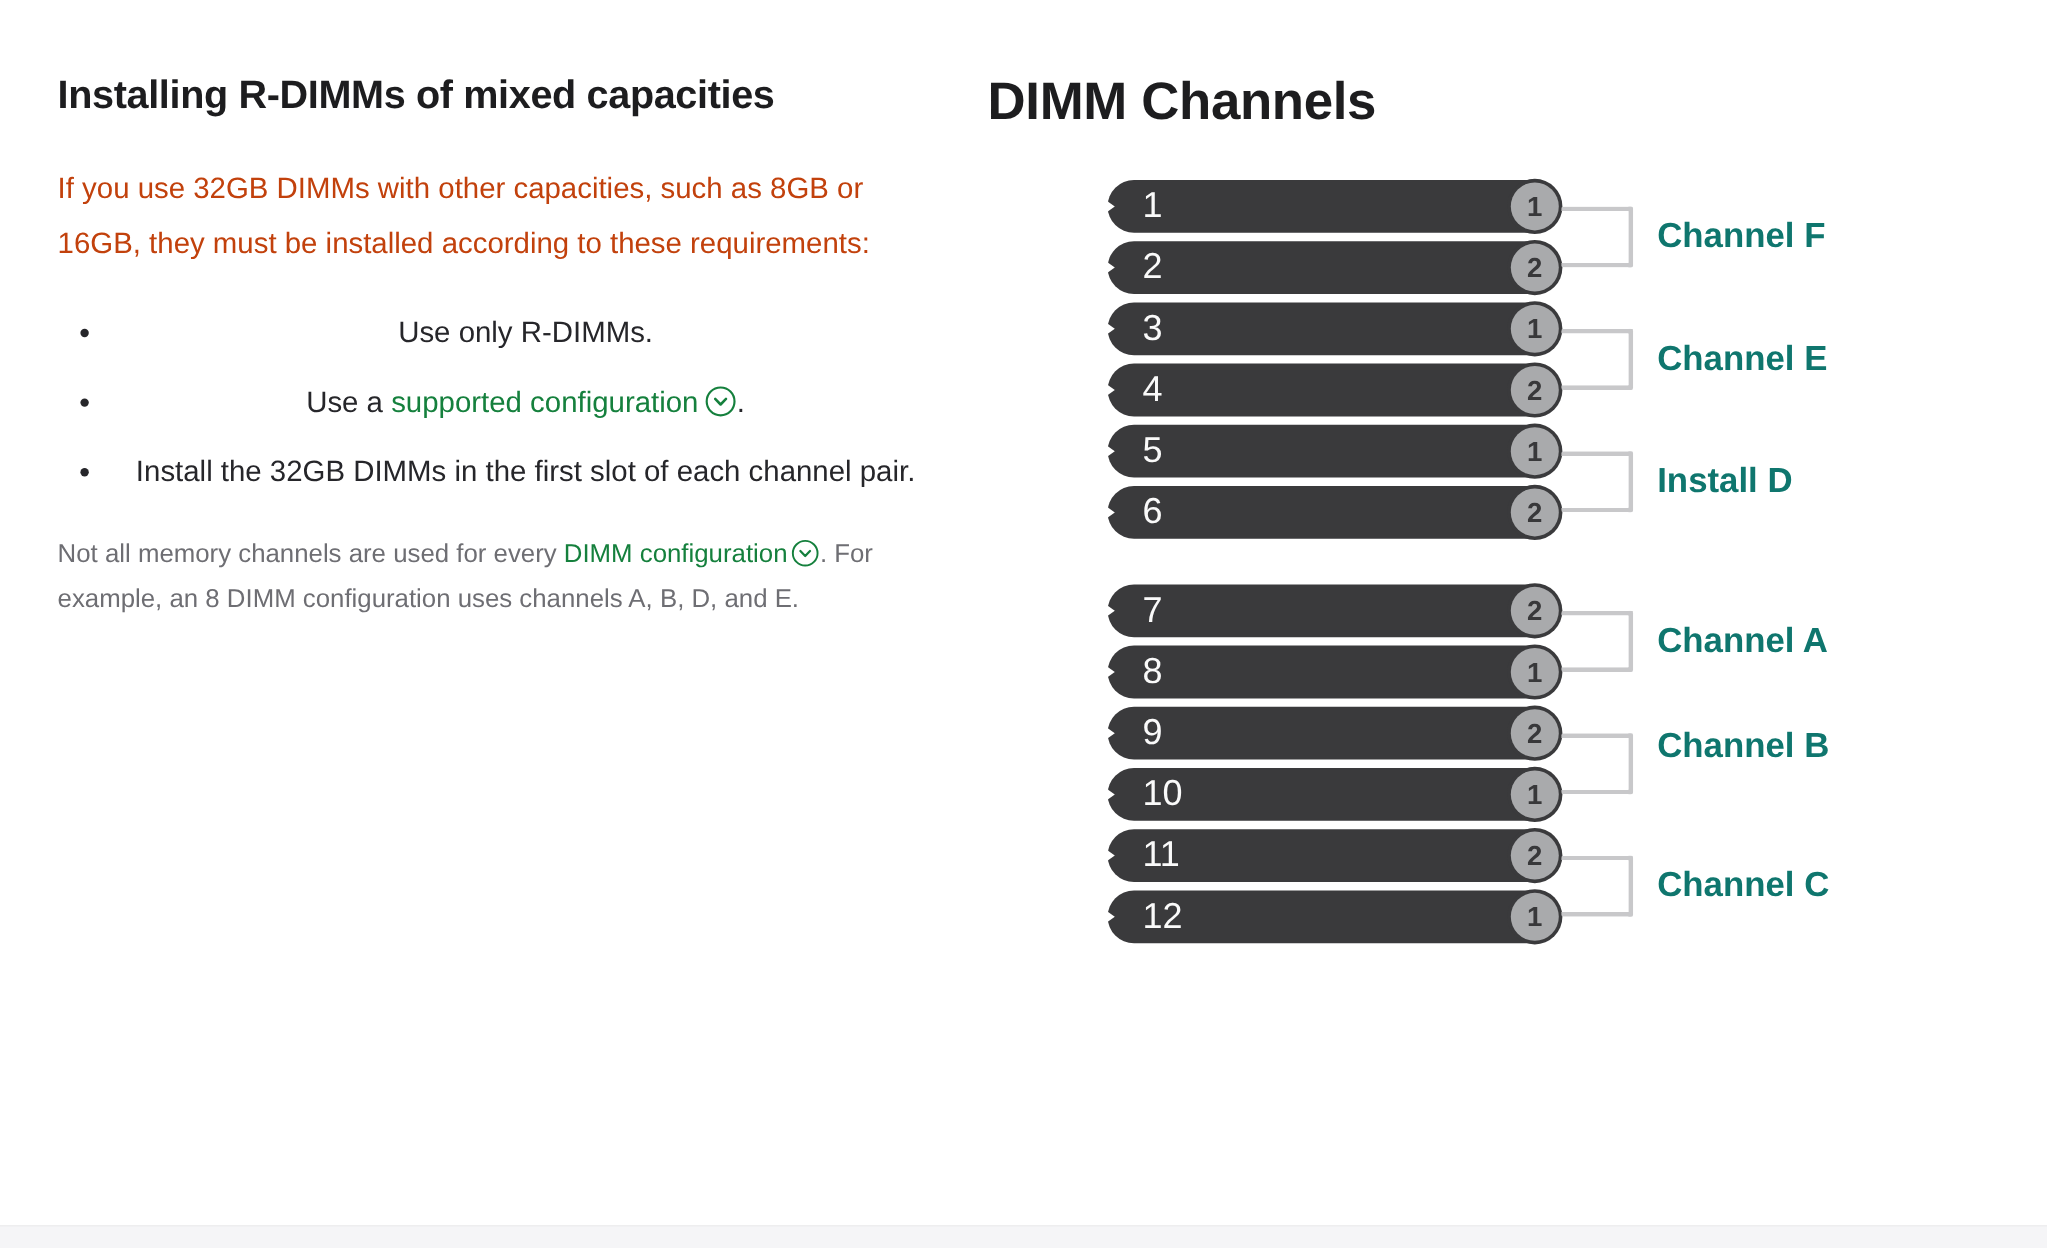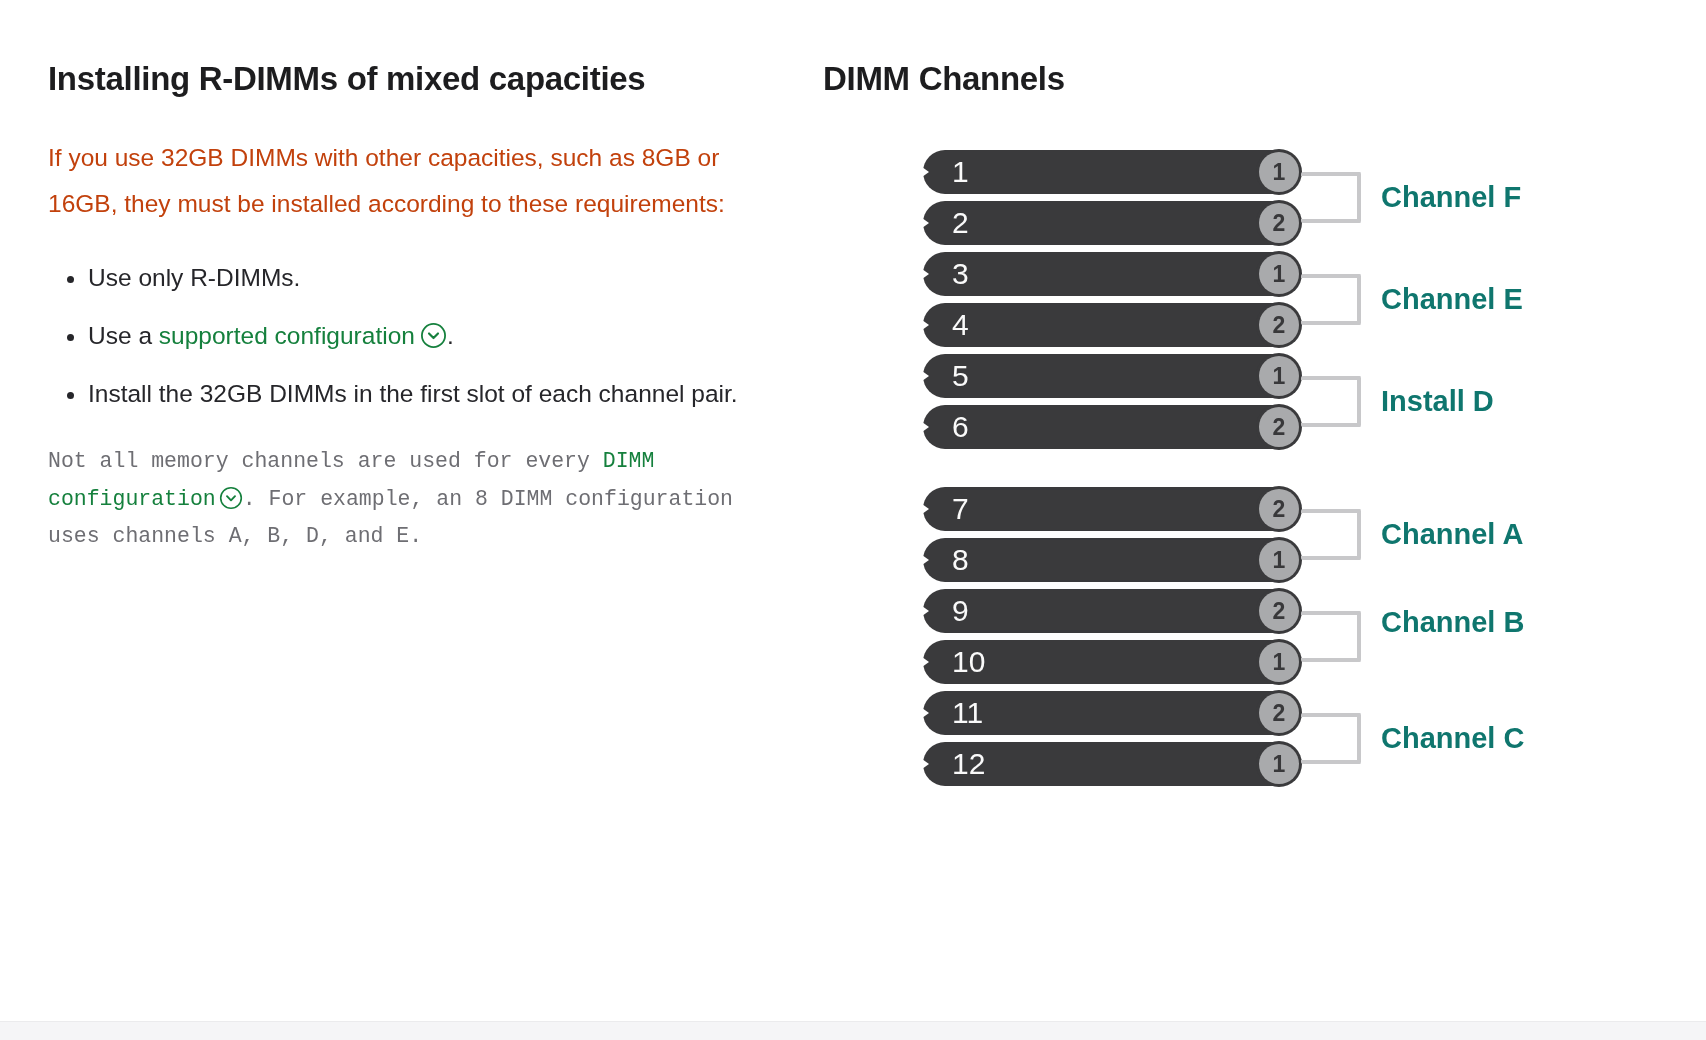--- a/index.html
+++ b/index.html
@@ -14,34 +14,34 @@
   }
   
   .left-col{position:absolute;left:48px;top:60px;width:742px;}
   .section-heading{
     margin:0;font-size:33px;font-weight:700;color:#1d1d1f;letter-spacing:-0.3px;
   }
   .intro{
     margin:37px 0 0 0;font-size:24.5px;line-height:46px;color:#c2410c;width:730px;
   }
   .req-list{
-    margin:28px 0 0 0;padding:0 0 0 40px;width:700px;
+    margin:28px 0 0 0;padding:0 0 0 40px;width:700px;text-align:center;
   }
   .req-list li{
     font-size:24.5px;line-height:46px;color:#26262a;margin-bottom:12px;
   }
   a.doc-link{color:#15803d;text-decoration:none;cursor:pointer;}
   .chev-icon{vertical-align:-5px;margin-left:5px;}
   .note{
-    margin:26px 0 0 0;font-size:21.5px;line-height:37.5px;color:#6e6e73;width:728px;font-family:Liberation Mono, monospace;
+    margin:26px 0 0 0;font-size:21.5px;line-height:37.5px;color:#6e6e73;width:728px;
   }
   .note .chev-icon{vertical-align:-5px;margin-left:3px;}
   
   .right-heading{position:absolute;left:823px;top:60px;margin:0;
-    font-size:33px;font-weight:700;color:#1d1d1f;letter-spacing:-0.3px;}
+    font-size:44px;font-weight:700;color:#1d1d1f;letter-spacing:-0.3px;}
   .diagram{position:absolute;left:923px;top:150px;width:720px;height:640px;}
   .slot{
     position:absolute;left:0;width:374px;height:44px;
     background:#3a3a3c;border-radius:23px;
   }
   .slot-num{
     position:absolute;left:29px;top:0;height:44px;line-height:44px;
     color:#fafafa;font-size:30px;font-weight:500;
   }
   .slot-notch{

